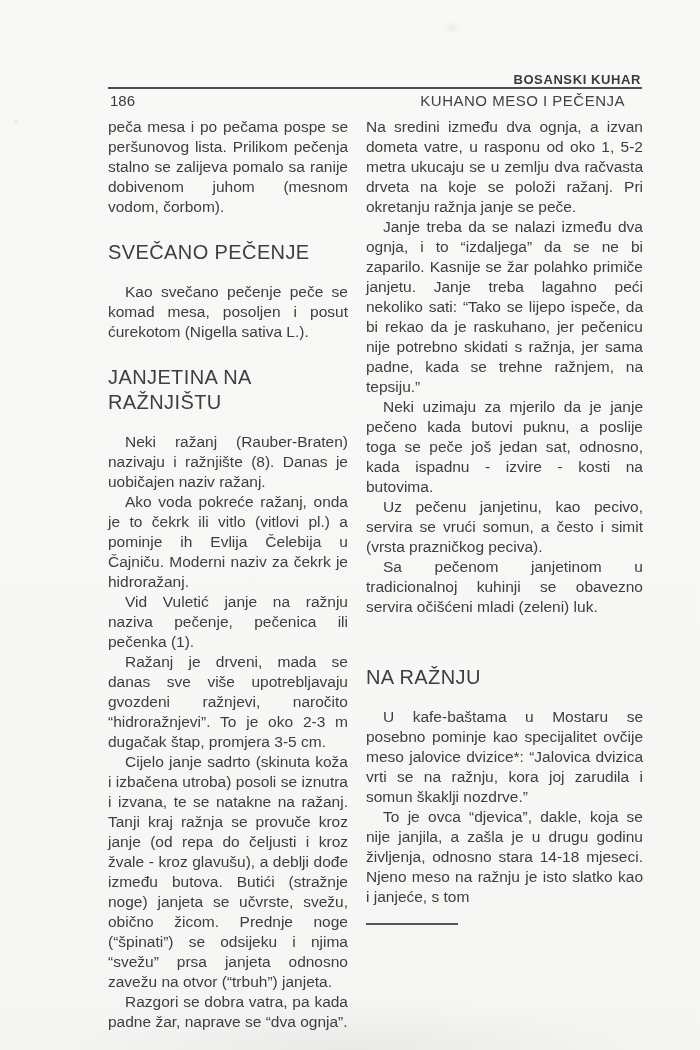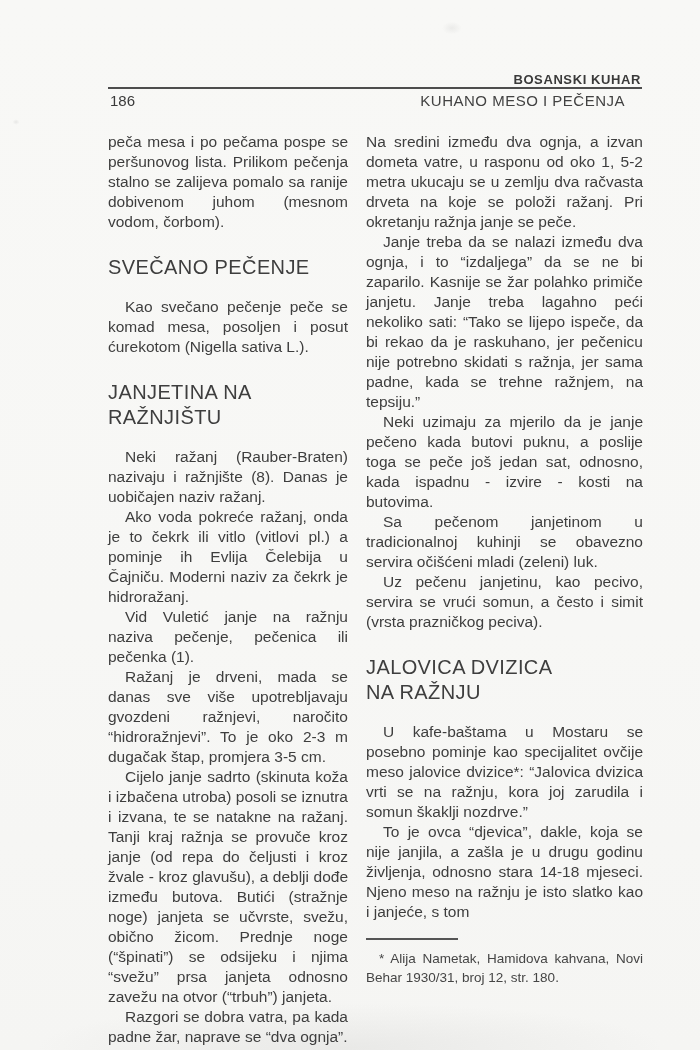--- a/index.html
+++ b/index.html
@@ -53,21 +53,21 @@
     top: 92px;
     left: 110px;
     font-size: 15px;
     font-weight: normal;
     color: #3a3a3a;
   }
 
   
   .col {
     position: absolute;
-    top: 132px;
+    top: 117px;
     text-align: justify;
     font-size: 15.5px;
     line-height: 20px;
     color: #3e3e3e;
   }
   .col-left  { left: 108px; width: 240px; }
   .col-right { left: 366px; width: 277px; }
 
   .col p { margin: 0; }
   .col p.indent { text-indent: 17px; }
@@ -119,28 +119,27 @@
     <p class="indent">Vid Vuletić janje na ražnju naziva pečenje, pečenica ili pečenka (1).</p>
     <p class="indent">Ražanj je drveni, mada se danas sve više upotrebljavaju gvozdeni ražnjevi, naročito “hidroražnjevi”. To je oko 2-3 m dugačak štap, promjera 3-5 cm.</p>
     <p class="indent">Cijelo janje sadrto (skinuta koža i izbačena utroba) posoli se iznutra i izvana, te se natakne na ražanj. Tanji kraj ražnja se provuče kroz janje (od repa do čeljusti i kroz žvale - kroz glavušu), a deblji dođe između butova. Butići (stražnje noge) janjeta se učvrste, svežu, obično žicom. Prednje noge (“špinati”) se odsijeku i njima “svežu” prsa janjeta odnosno zavežu na otvor (“trbuh”) janjeta.</p>
     <p class="indent">Razgori se dobra vatra, pa kada padne žar, naprave se “dva ognja”.</p>
   </div>
 
   <div class="col col-right">
     <p>Na sredini između dva ognja, a izvan dometa vatre, u rasponu od oko 1, 5-2 metra ukucaju se u zemlju dva račvasta drveta na koje se položi ražanj. Pri okretanju ražnja janje se peče.</p>
     <p class="indent">Janje treba da se nalazi između dva ognja, i to “izdaljega” da se ne bi zaparilo. Kasnije se žar polahko primiče janjetu. Janje treba lagahno peći nekoliko sati: “Tako se lijepo ispeče, da bi rekao da je raskuhano, jer pečenicu nije potrebno skidati s ražnja, jer sama padne, kada se trehne ražnjem, na tepsiju.”</p>
     <p class="indent">Neki uzimaju za mjerilo da je janje pečeno kada butovi puknu, a poslije toga se peče još jedan sat, odnosno, kada ispadnu - izvire - kosti na butovima.</p>
+    <p class="indent">Uz pečenu janjetinu, kao pecivo, servira se vrući somun, a često i simit (vrsta prazničkog peciva).</p>
     <p class="indent">Sa pečenom janjetinom u tradicionalnoj kuhinji se obavezno servira očišćeni mladi (zeleni) luk.</p>
-    <p class="indent">Uz pečenu janjetinu, kao pecivo, servira se vrući somun, a često i simit (vrsta prazničkog peciva).</p>
     <h2 class="heading">
-      <span>JALOVICA DVIZICA</span><br>
+      <br>
       <span>NA RAŽNJU</span>
     </h2>
     <p class="indent">U kafe-baštama u Mostaru se posebno pominje kao specijalitet ovčije meso jalovice dvizice*: “Jalovica dvizica vrti se na ražnju, kora joj zarudila i somun škaklji nozdrve.”</p>
     <p class="indent">To je ovca “djevica”, dakle, koja se nije janjila, a zašla je u drugu godinu življenja, odnosno stara 14-18 mjeseci. Njeno meso na ražnju je isto slatko kao i janjeće, s tom</p>
 
     <div class="footnote">
       <div class="footnote-rule"></div>
-      <p class="footnote-text">* Alija Nametak, Hamidova kahvana, Novi Behar 1930/31, broj 12, str. 180.</p>
     </div>
   </div>
 
 </div>
 
 </body></html>

